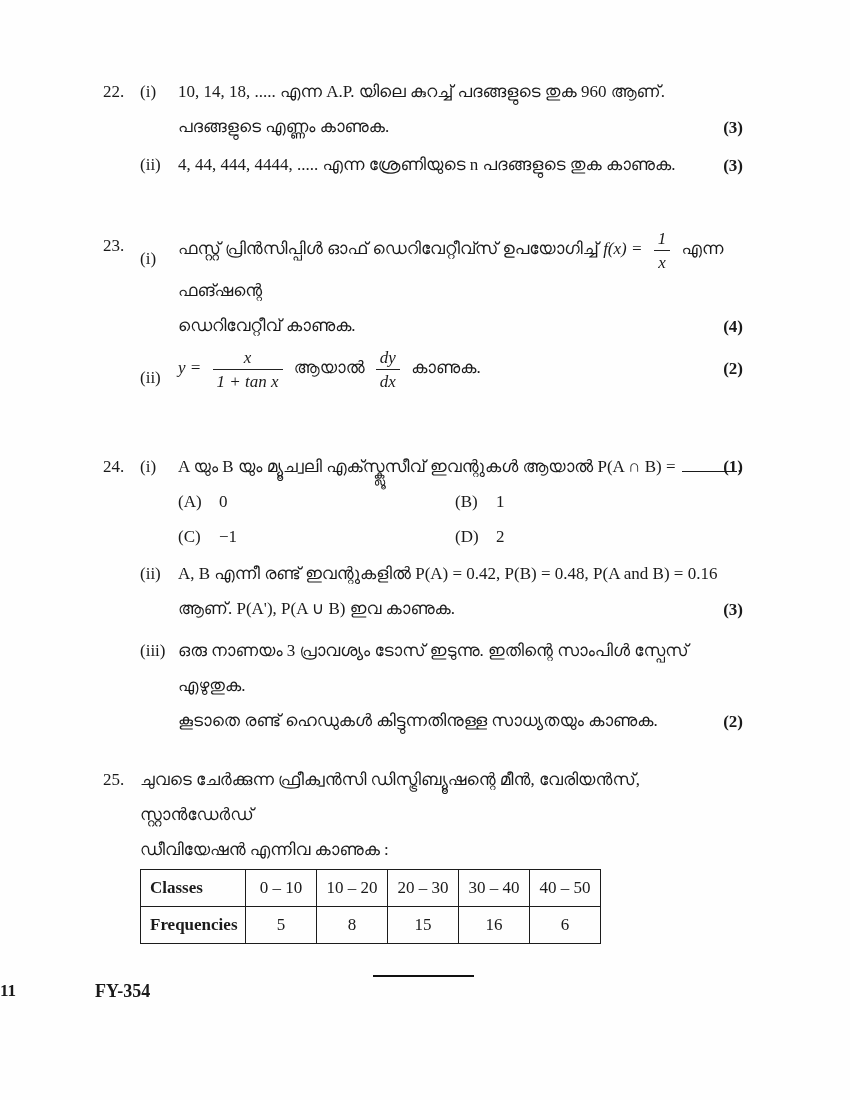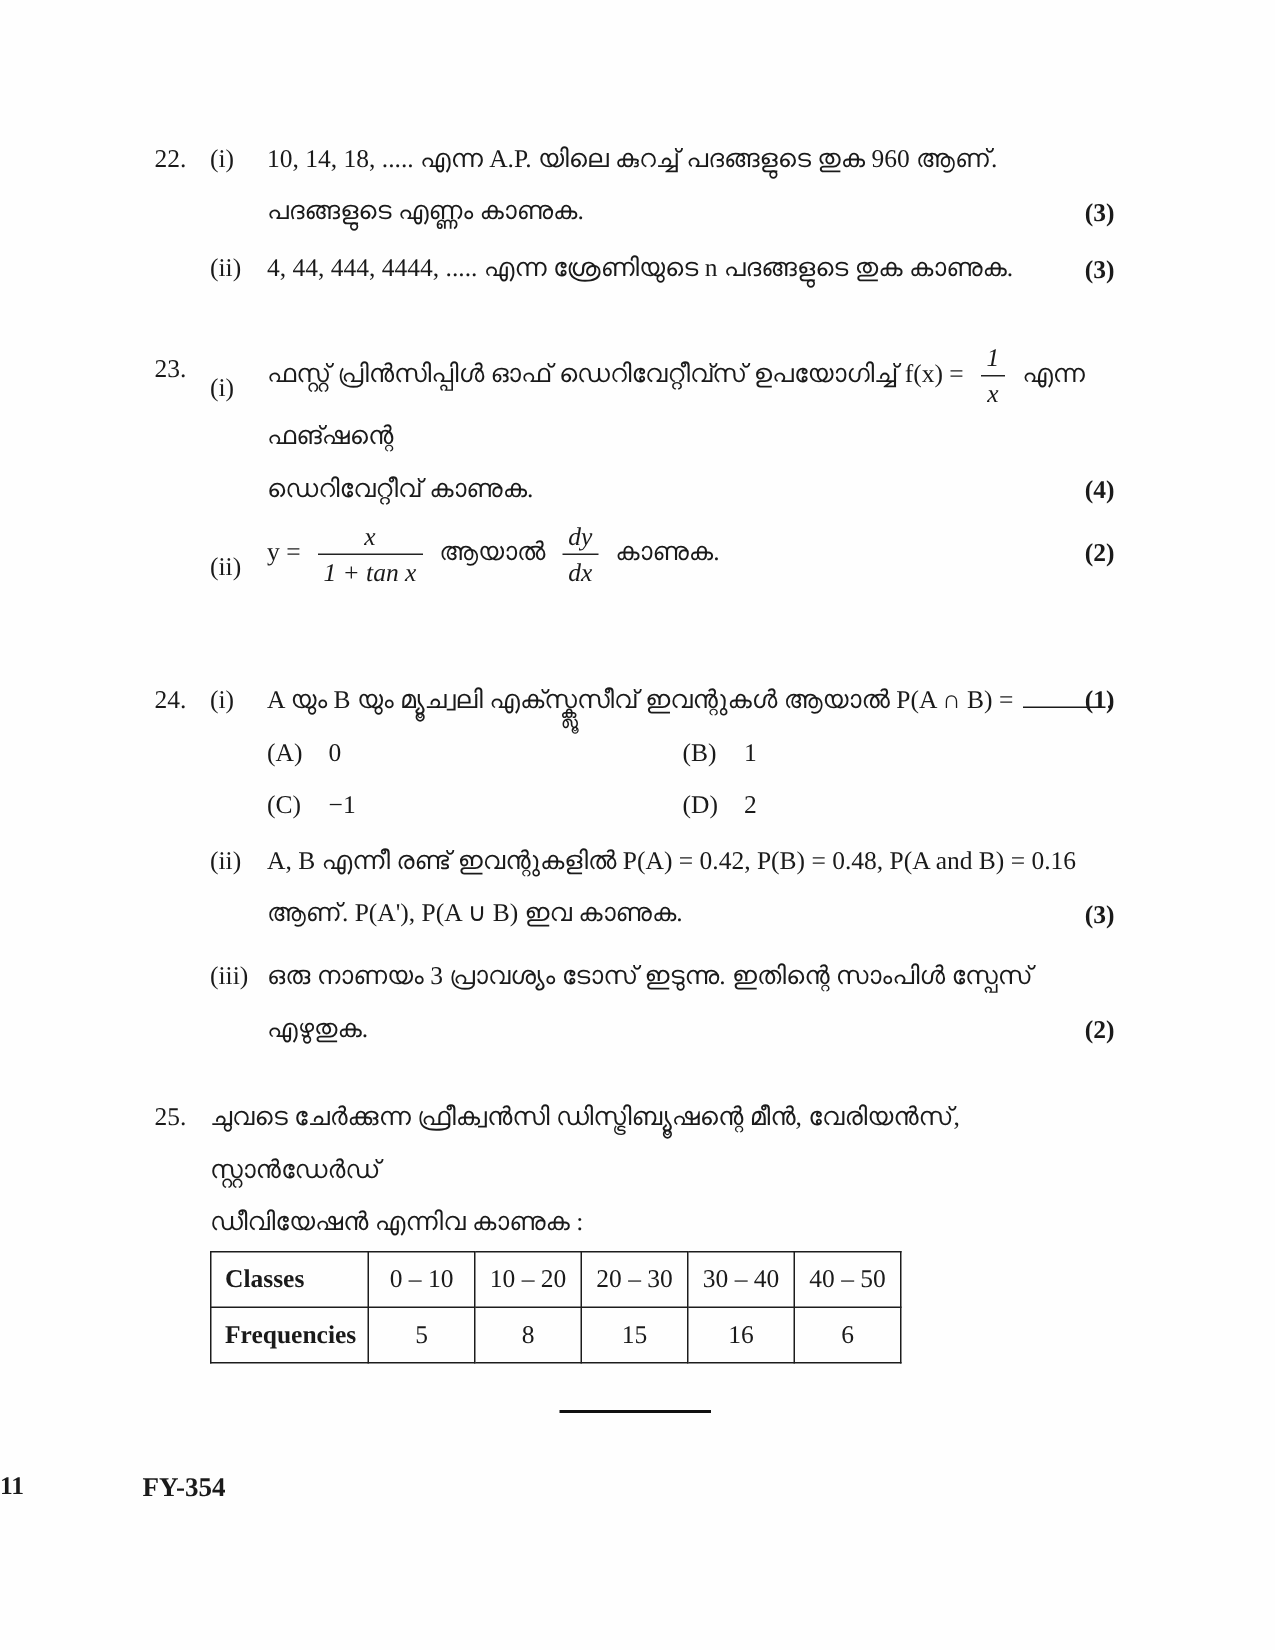--- a/index.html
+++ b/index.html
@@ -10,48 +10,48 @@
     height: 1100px;
     background: #fefefe;
     color: #1a1a1a;
     font-family: "Liberation Serif", serif;
     font-size: 17px;
     overflow: hidden;
   }
   .content {
     position: absolute;
     left: 103px;
-    top: 88px;
+    top: 74px;
     width: 640px;
   }
   .q-row { display: flex; }
   .qnum { width: 37px; flex: 0 0 37px; line-height: 35px; }
   .qbody { flex: 1; min-width: 0; }
   .part { display: flex; position: relative; }
   .plabel { width: 38px; flex: 0 0 38px; line-height: 35px; }
   .plabel.pad-mid { padding-top: 13px; }
   .pbody { flex: 1; min-width: 0; position: relative; line-height: 35px; }
   .line { line-height: 35px; }
   .marks {
     position: absolute;
     right: 0;
     bottom: 6px;
     font-weight: bold;
     line-height: 20px;
   }
   .marks.marks-mid { bottom: 16px; }
   .gap3  { margin-top: 3px; }
   .gap4  { margin-top: 4px; }
-  .q23gap { margin-top: 32px; }
+  .q23gap { margin-top: 46px; }
   .q24gap { margin-top: 54px; }
   .q25gap { margin-top: 24px; }
   .sub2  { margin-top: 2px; }
   .sub7  { margin-top: 7px; }
 
-  .mathvar { }
+  .mathvar { font-style: italic; }
   .frac {
     display: inline-block;
     vertical-align: middle;
     text-align: center;
     margin: 0 7px;
     font-style: italic;
   }
   .frac .fnum {
     display: block;
     padding: 0 4px 1px;
@@ -214,20 +214,21 @@
           <div class="pbody">
             <div class="line">A, B എന്നീ രണ്ട് ഇവന്റുകളിൽ P(A) = 0.42, P(B) = 0.48, P(A and B) = 0.16</div>
             <div class="line">ആണ്. P(A'), P(A ∪ B) ഇവ കാണുക.</div>
             <span class="marks">(3)</span>
           </div>
         </div>
         <div class="part sub7">
           <div class="plabel">(iii)</div>
           <div class="pbody">
             <div class="line">ഒരു നാണയം 3 പ്രാവശ്യം ടോസ് ഇടുന്നു. ഇതിന്റെ സാംപിൾ സ്പേസ് എഴുതുക.</div>
+            <div class="line">കൂടാതെ രണ്ട് ഹെഡുകൾ കിട്ടുന്നതിനുള്ള സാധ്യതയും കാണുക.</div>
             <span class="marks">(2)</span>
           </div>
         </div>
       </div>
     </div>
 
     <div class="q-row q25gap">
       <div class="qnum">25.</div>
       <div class="qbody">
         <div class="line">ചുവടെ ചേർക്കുന്ന ഫ്രീക്വൻസി ഡിസ്ട്രിബ്യൂഷന്റെ മീൻ, വേരിയൻസ്, സ്റ്റാൻഡേർഡ്</div>

